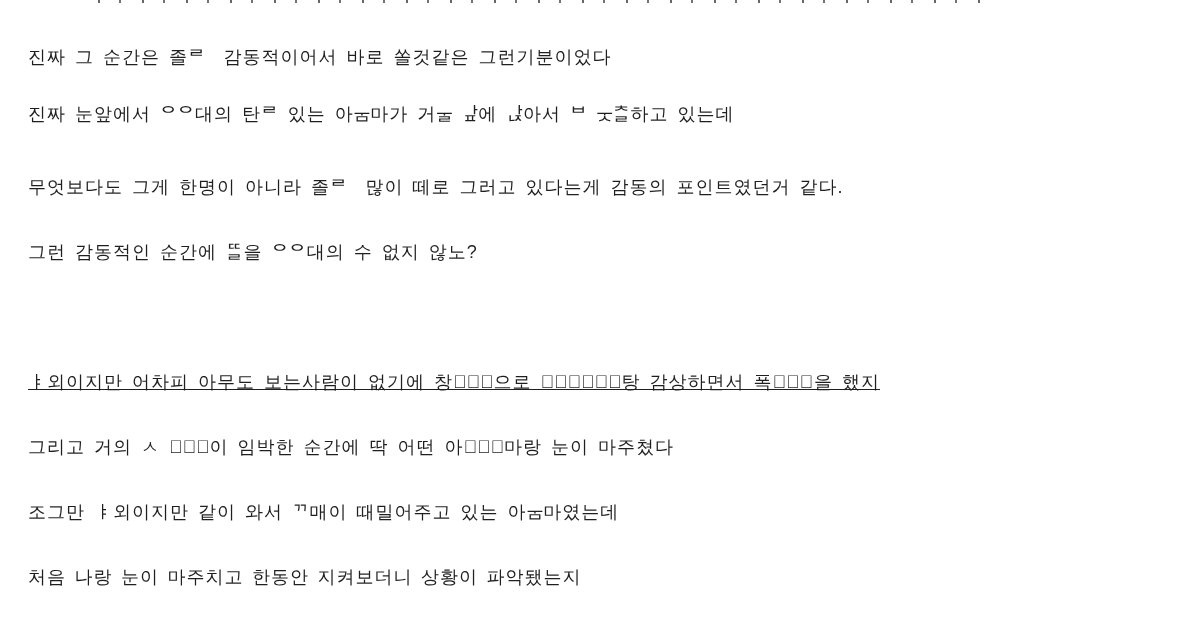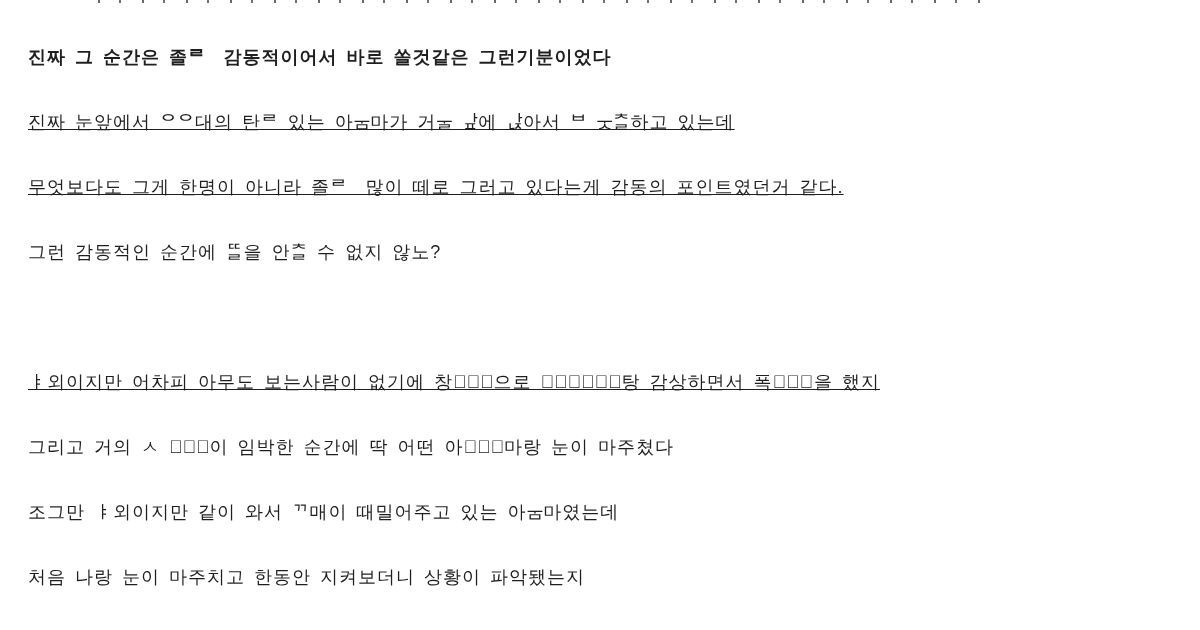--- a/index.html
+++ b/index.html
@@ -34,44 +34,44 @@
     top: 0;
     left: 98px;
     width: 890px;
     height: 3px;
     background:
       repeating-linear-gradient(90deg,
         #4d4d4d 0 2px, transparent 2px 21px,
         #5a5a5a 21px 23px, transparent 23px 44px);
     opacity: 0.85;
   }
-  .t0 { top: 47px; font-weight: bold; }
-  .t1 { top: 112px; text-decoration: underline; }
-  .t2 { top: 177px; text-decoration: underline; }
+  .t0 { top: 47px; }
+  .t1 { top: 104px; }
+  .t2 { top: 177px; }
   .t3 { top: 242px; }
   .t4 { top: 307px; }
   .t5 { top: 372px; text-decoration: underline; }
   .t6 { top: 437px; text-align: center; }
   .t7 { top: 502px; }
-  .t8 { top: 567px; }
+  .t8 { top: 567px; font-family: Liberation Serif, serif; }
 </style>
 </head>
 <body>
 
 <div class="post-body">
 
   <div class="clipped-line"></div>
 
   <div class="text-line t0">진짜 그 순간은 졸ᄅ  감동적이어서 바로 쏠것같은 그런기분이었다</div>
 
   <div class="text-line t1">진짜 눈앞에서 ᄋᄋ대의 탄ᄅ 있는 아ᅟᅮᆷ마가 거ᅟᅮᆯ ᅟᅡᇁ에 ᅟᅡᆬ아서 ᄇ ᅟᅮᆺᄎᅠᆯ하고 있는데</div>
 
   <div class="text-line t2">무엇보다도 그게 한명이 아니라 졸ᄅ  많이 떼로 그러고 있다는게 감동의 포인트였던거 같다.</div>
 
-  <div class="text-line t3">그런 감동적인 순간에 ᄄᅠᆯ을 안ᄎᅠᆯ 수 없지 않노?</div>
+  <div class="text-line t3">그런 감동적인 순간에 ᄄᅠᆯ을 ᄋᄋ대의 수 없지 않노?</div>
 
 
   <div class="text-line t5">ㅑ외이지만 어차피 아무도 보는사람이 없기에 창ᅟᅮᆫ으로 ᅟᅩᆨᅟᅭᆨ탕 감상하면서 폭ᄄᅠᆯ을 했지</div>
 
   <div class="text-line t6">그리고 거의 ㅅ ᅟᅥᆼ이 임박한 순간에 딱 어떤 아ᅟᅮᆷ마랑 눈이 마주쳤다</div>
 
   <div class="text-line t7">조그만 ㅑ외이지만 같이 와서 ᄁ매이 때밀어주고 있는 아ᅟᅮᆷ마였는데</div>
 
   <div class="text-line t8">처음 나랑 눈이 마주치고 한동안 지켜보더니 상황이 파악됐는지</div>
 

